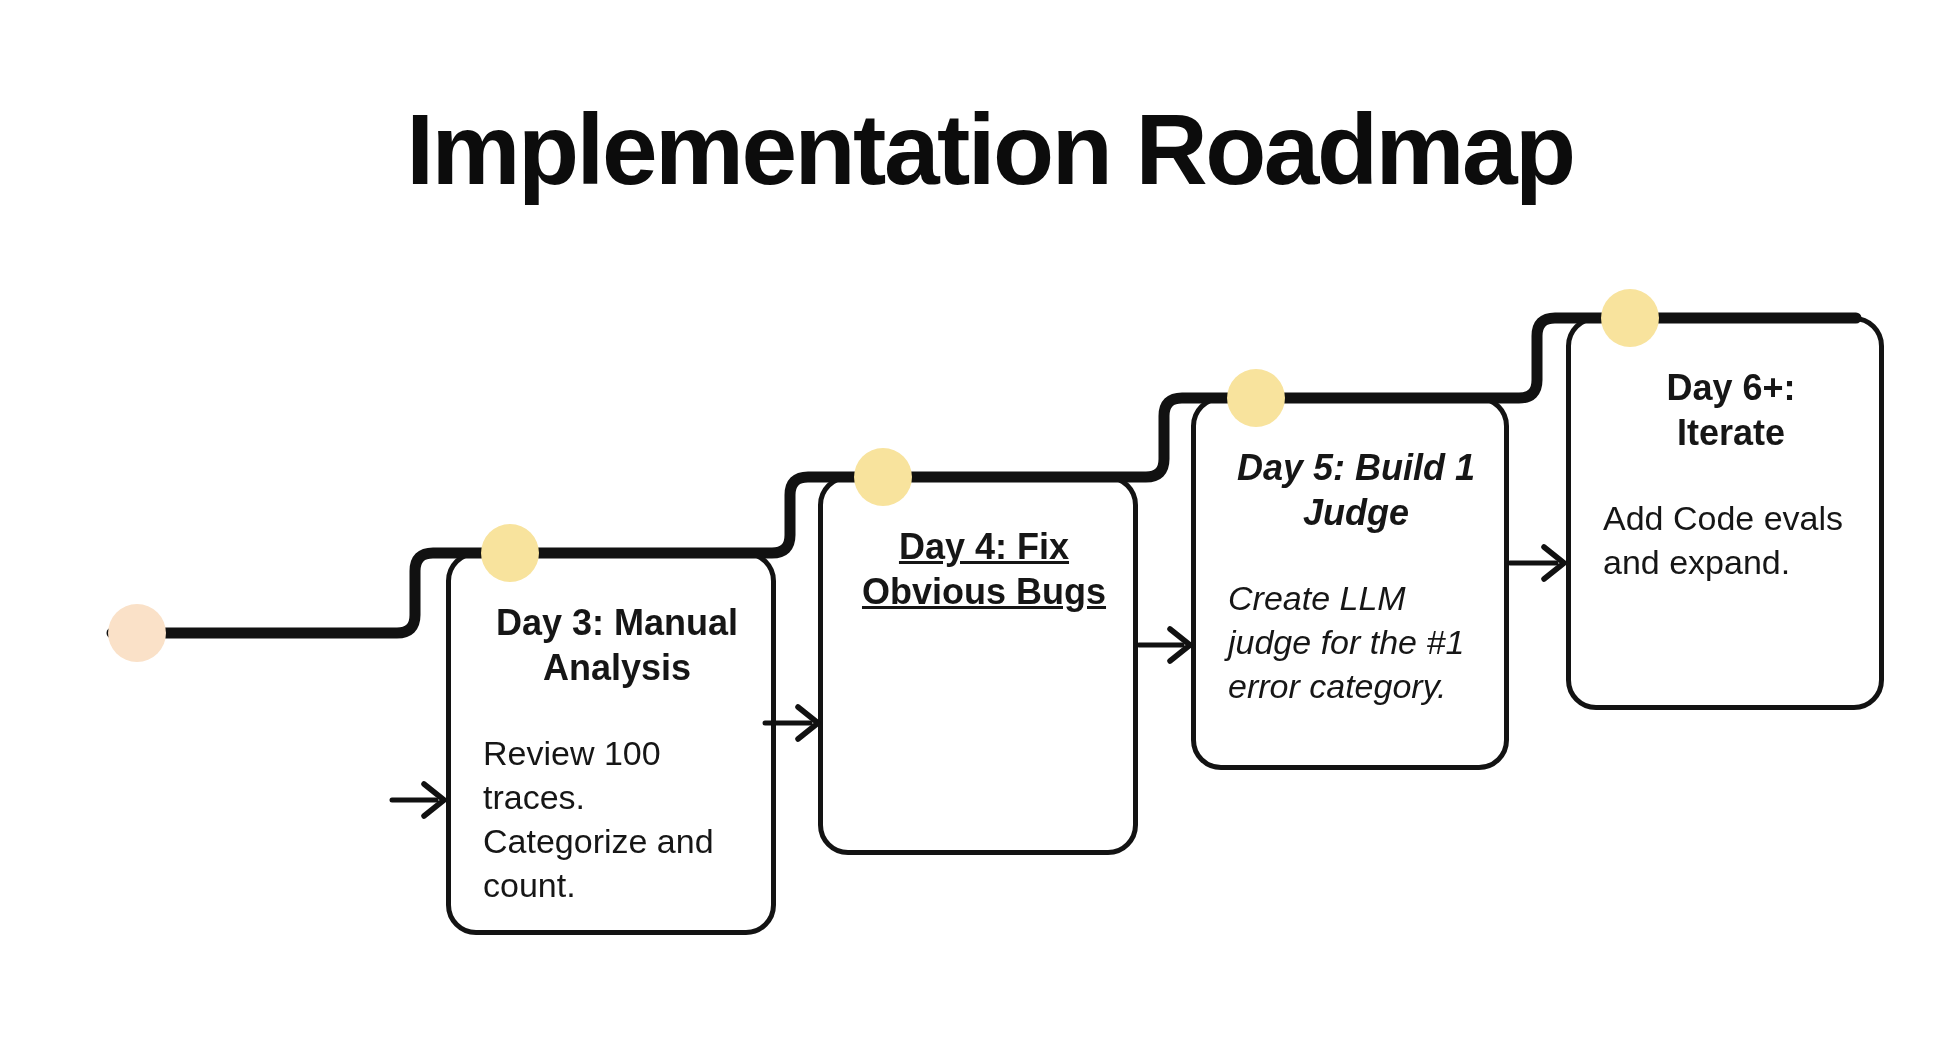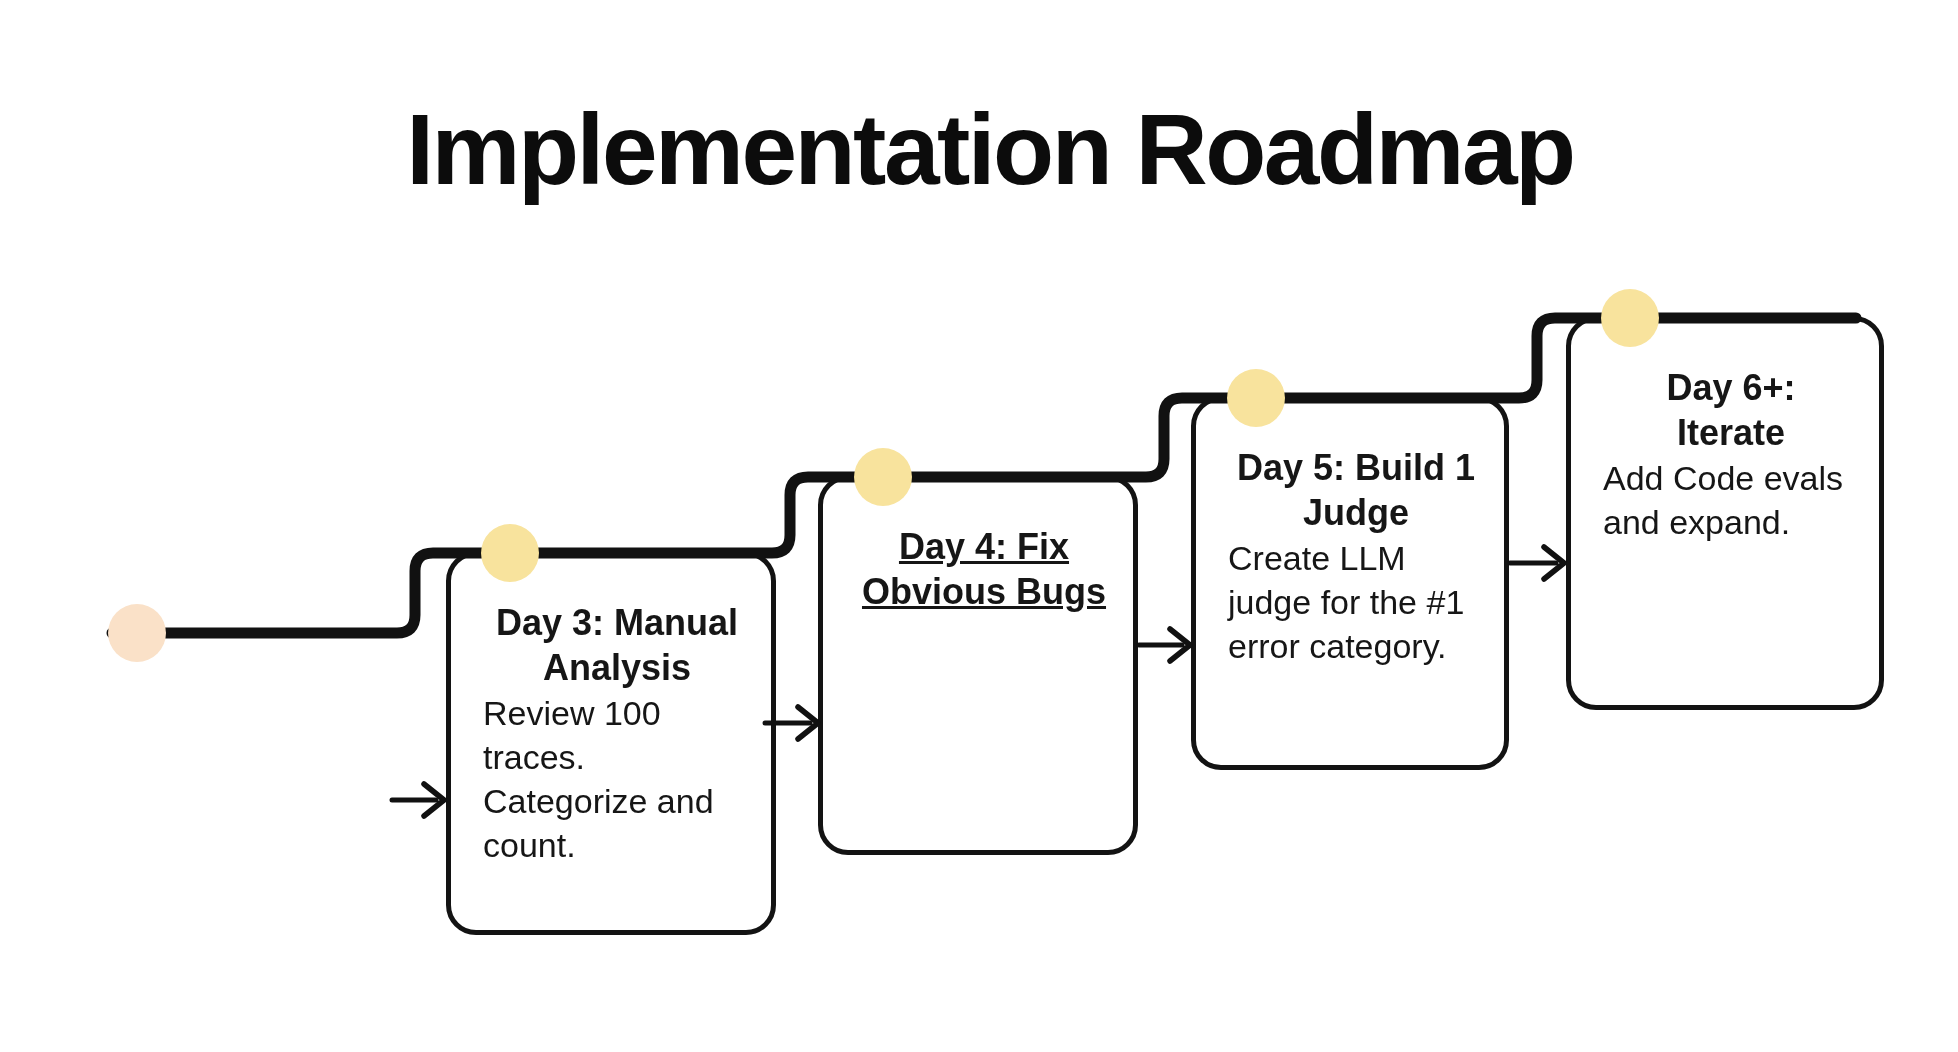--- a/index.html
+++ b/index.html
@@ -39,25 +39,26 @@
     font-weight: bold;
     line-height: 1.26;
     white-space: pre-line;
     text-align: center;
   }
   .step-body {
     font-size: 34px;
     font-weight: normal;
     line-height: 1.3;
     white-space: pre-line;
+    margin-top: 40px;
   }
   .box-0 { left: 73px;   top: 631px; width: 318px; height: 360px; }
   .box-1 { left: 446px;  top: 551px; width: 330px; height: 384px; }
   .box-2 { left: 818px;  top: 475px; width: 320px; height: 380px; text-decoration: underline; }
-  .box-3 { left: 1191px; top: 396px; width: 318px; height: 374px; }
+  .box-3 { left: 1191px; top: 396px; width: 318px; height: 374px; font-style: italic; }
   .box-4 { left: 1566px; top: 316px; width: 318px; height: 394px; }
   .overlay {
     position: absolute;
     left: 0; top: 0;
     width: 1958px;
     height: 1052px;
     pointer-events: none;
   }
   .connector {
     fill: none;

